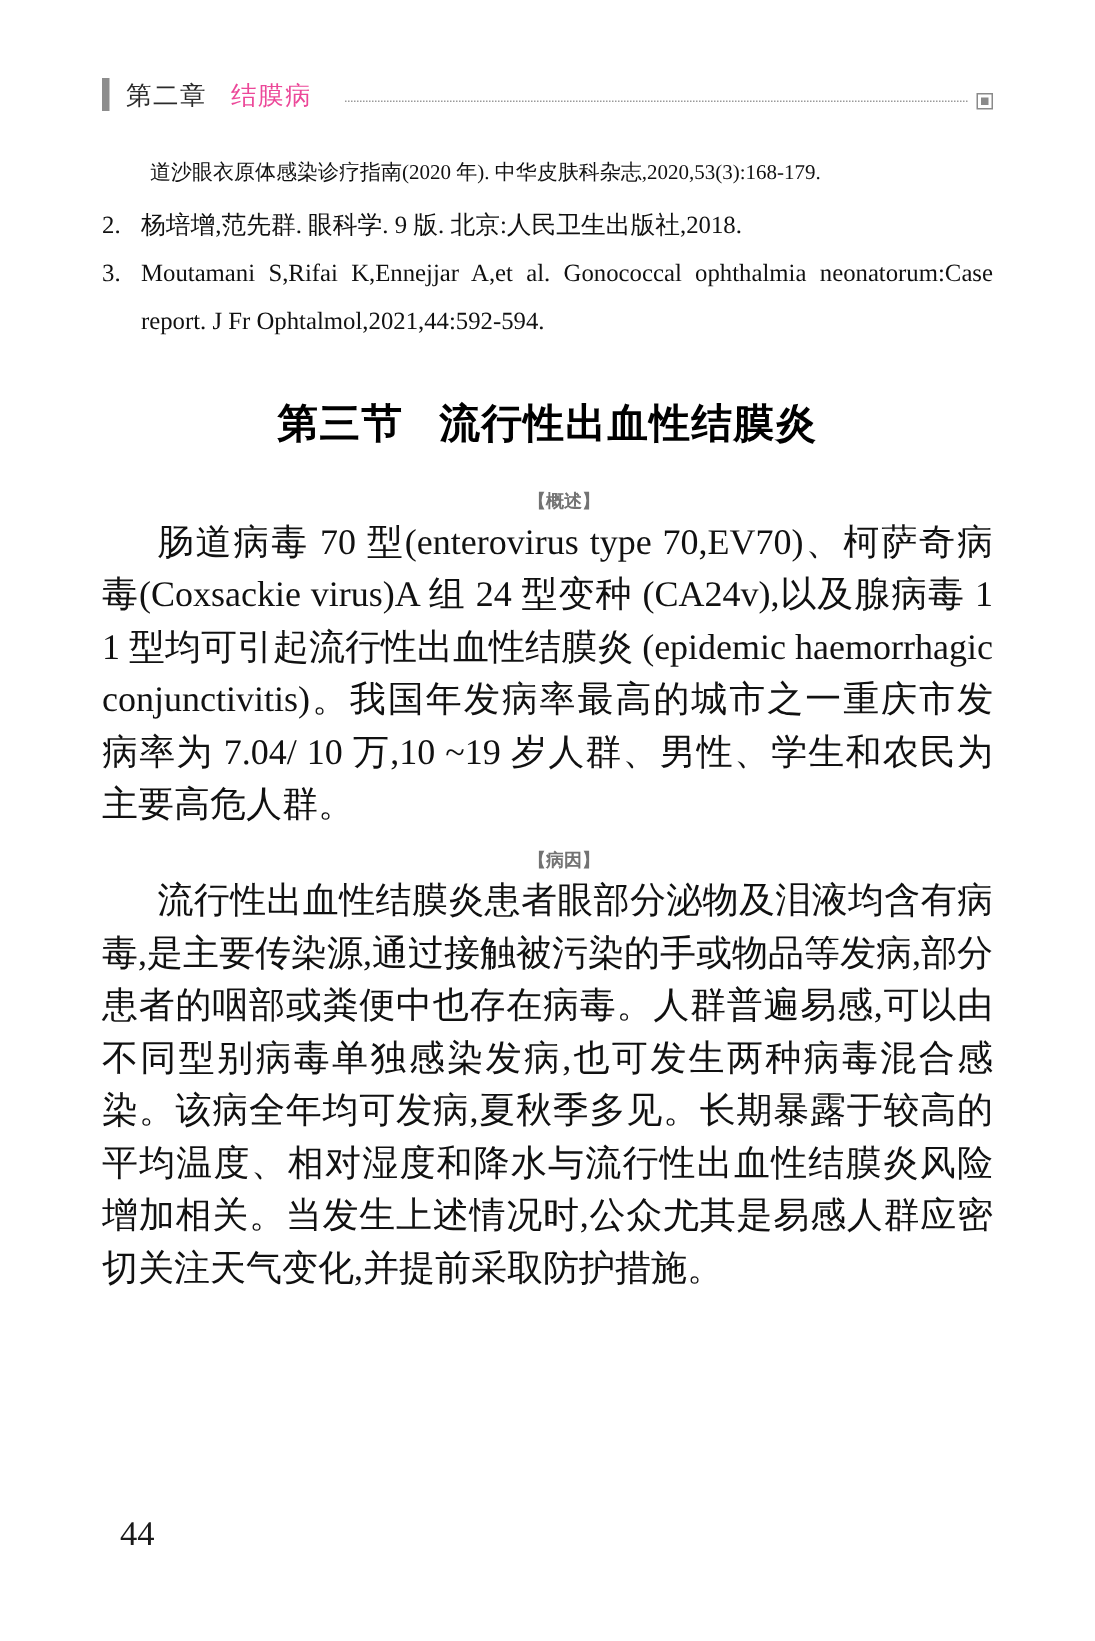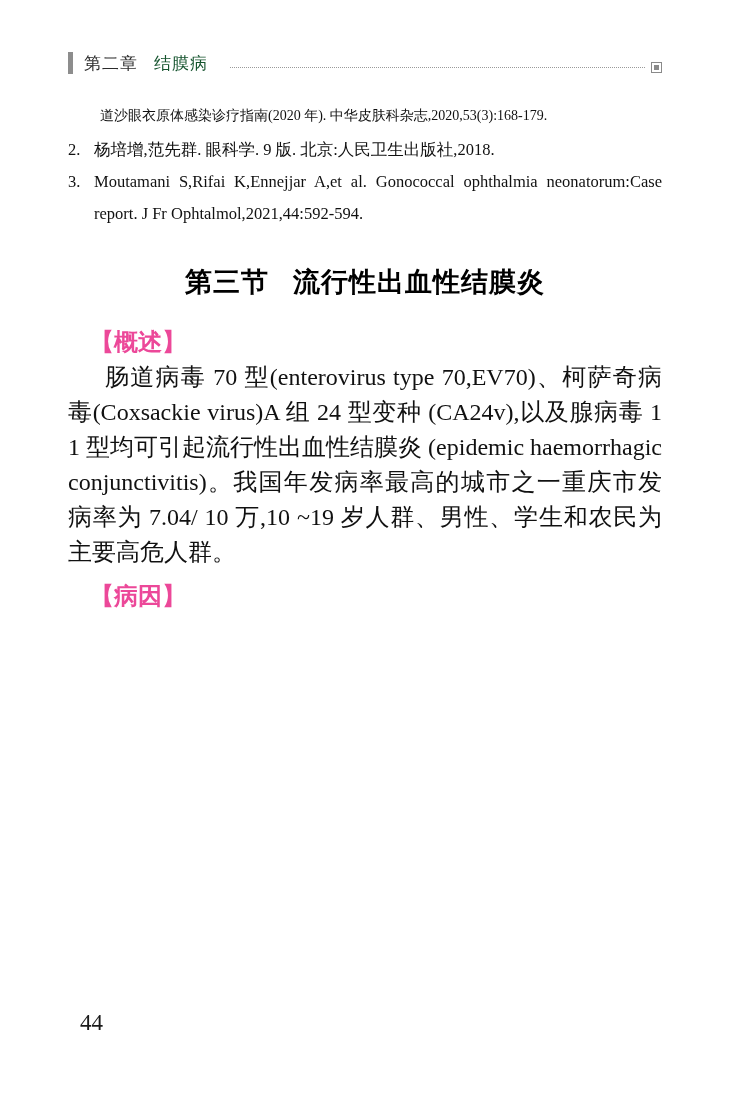--- a/index.html
+++ b/index.html
@@ -45,21 +45,21 @@
     font-size: 17px;
     letter-spacing: 1px;
     color: #2b2b2b;
     white-space: nowrap;
     flex: 0 0 auto;
   }
   .header-title {
     font-family: "Liberation Sans", "DejaVu Sans", sans-serif;
     font-size: 17px;
     letter-spacing: 1px;
-    color: #14532d;
+    color: #ec4899;
     white-space: nowrap;
     flex: 0 0 auto;
     margin-left: 16px;
   }
   .header-dots {
     flex: 1 1 auto;
     height: 1px;
     margin: 0 6px 0 22px;
     border-bottom: 1px dotted #9a9a9a;
     position: relative;
@@ -133,25 +133,26 @@
     color: #000000;
   }
   .section-heading .sec-num {
     margin-right: 24px;
   }
 
   
   .block-label {
     font-family: "Liberation Sans", "DejaVu Sans", sans-serif;
     font-weight: bold;
-    font-size: 24px;
+    font-size: 12px;
     margin: 0 0 2px 0;
     padding-left: 22px;
     letter-spacing: 0px;
-    color: #ec4899;
+    color: #737373;
+    text-align: center;
   }
   .body-para {
     font-size: 24px;
     line-height: 35px;
     text-indent: 37px;
     text-align: justify;
     margin: 0 0 6px 0;
     word-break: break-all;
   }
   .body-para:last-child {
@@ -208,20 +209,21 @@
 
     <div>
       <div class="block-label">【概述】</div>
       <p class="body-para">肠道病毒 70 型(enterovirus type 70,EV70)、柯萨奇病毒(Coxsackie virus)A 组 24 型变种 (CA24v),以及腺病毒 11 型均可引起流行性出血性结膜炎 (epidemic haemorrhagic conjunctivitis)。我国年发病率最高的城市之一重庆市发病率为 7.04/ 10 万,10 ~19 岁人群、男性、学生和农民为主要高危人群。</p>
     </div>
 
     <div class="gap"></div>
 
     <div>
       <div class="block-label">【病因】</div>
+      <p class="body-para">流行性出血性结膜炎患者眼部分泌物及泪液均含有病毒,是主要传染源,通过接触被污染的手或物品等发病,部分患者的咽部或粪便中也存在病毒。人群普遍易感,可以由不同型别病毒单独感染发病,也可发生两种病毒混合感染。该病全年均可发病,夏秋季多见。长期暴露于较高的平均温度、相对湿度和降水与流行性出血性结膜炎风险增加相关。当发生上述情况时,公众尤其是易感人群应密切关注天气变化,并提前采取防护措施。</p>
     </div>
 
     <div class="gap"></div>
 
     <div>
     </div>
 
   </div>
 
   <div class="folio">44</div>

